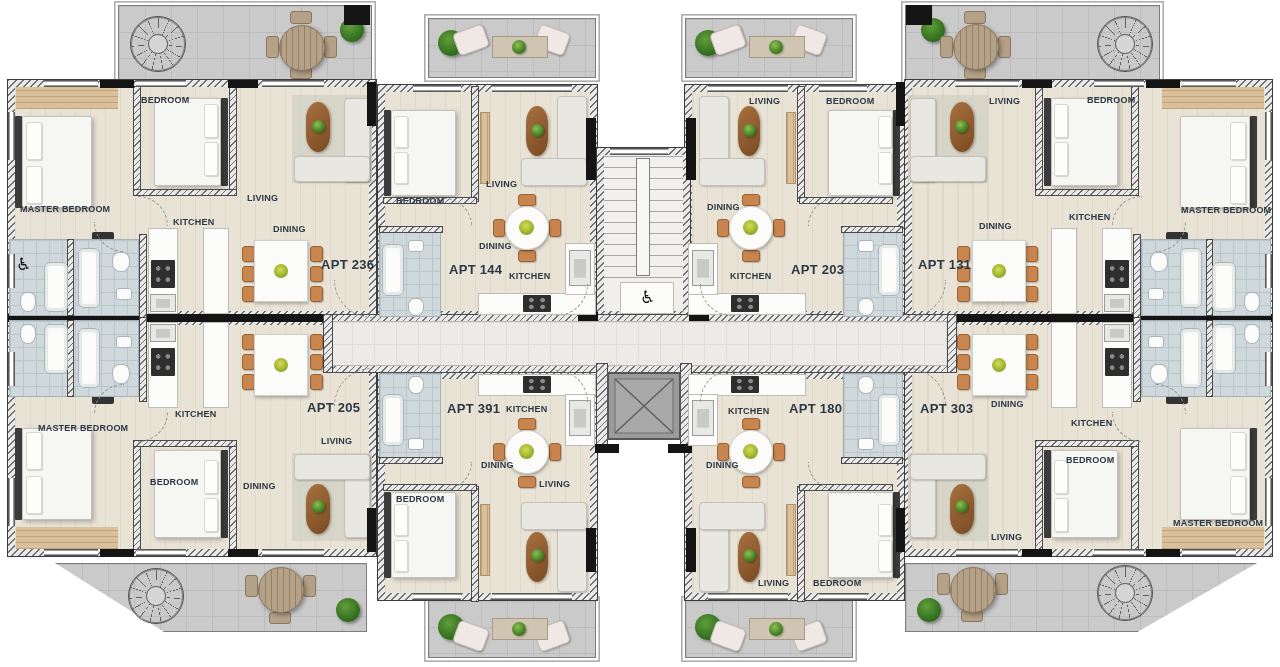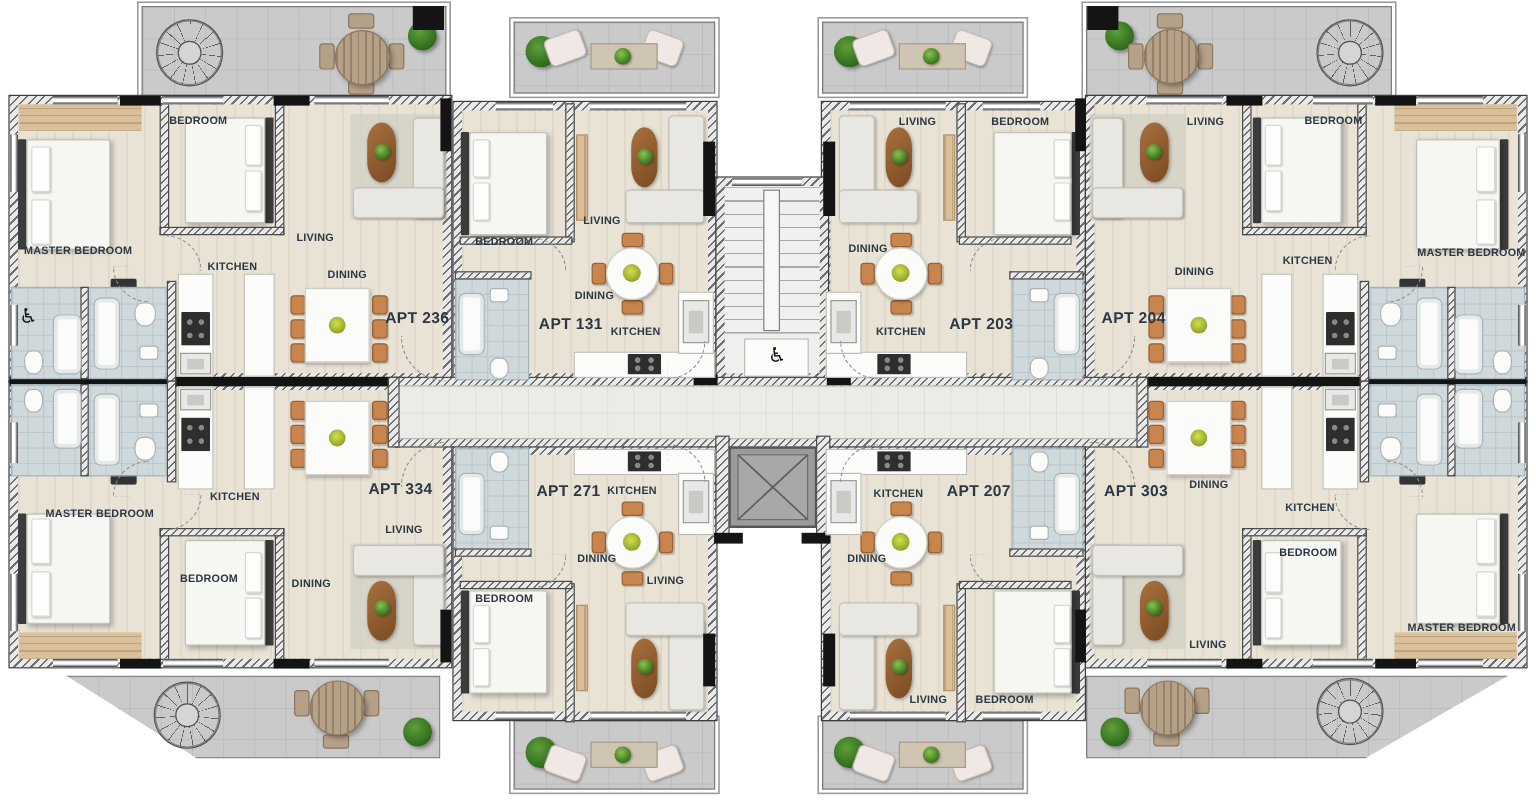--- a/index.html
+++ b/index.html
@@ -252,21 +252,21 @@
     <div class="c iw" style="left:380px;top:227px;width:62px;height:5px"></div>
     <div class="c tub" style="left:382px;top:244px;width:22px;height:52px"></div>
     <div class="c wc" style="left:408px;top:298px;width:16px;height:18px"></div>
     <div class="c bsink" style="left:408px;top:240px;width:16px;height:12px"></div>
     <div class="c arcTR" style="left:444px;top:198px;width:28px;height:28px"></div>
     <div class="c arcBR" style="left:556px;top:284px;width:32px;height:32px"></div>
     <b class="c lab" style="left:396px;top:196px">BEDROOM</b>
     <b class="c lab" style="left:486px;top:179px">LIVING</b>
     <b class="c lab" style="left:479px;top:241px">DINING</b>
     <b class="c lab" style="left:509px;top:271px">KITCHEN</b>
-    <b class="c apt" style="left:449px;top:262px">APT 131</b>
+    <b class="c apt" style="left:449px;top:262px">APT 144</b>
   </div>
 
   <div class="u">
     <div class="c sofa" style="left:699px;top:96px;width:30px;height:76px"></div>
     <div class="c sofa" style="left:699px;top:158px;width:66px;height:28px"></div>
     <div class="c ct" style="left:738px;top:106px;width:22px;height:50px"></div>
     <div class="c plant" style="left:743px;top:124px;width:13px;height:13px"></div>
     <div class="c hb" style="left:893px;top:110px;width:7px;height:86px"></div>
     <div class="c bed" style="left:828px;top:110px;width:65px;height:86px"></div>
     <div class="c pw" style="left:878px;top:116px;width:14px;height:32px"></div>
@@ -338,21 +338,21 @@
     <div class="c wc" style="left:1150px;top:252px;width:18px;height:20px"></div>
     <div class="c bsink" style="left:1148px;top:288px;width:16px;height:12px"></div>
     <div class="c arcTL" style="left:1112px;top:196px;width:30px;height:30px"></div>
     <div class="c arcBR" style="left:1156px;top:222px;width:30px;height:30px"></div>
     <div class="c arcBR" style="left:908px;top:280px;width:38px;height:38px"></div>
     <b class="c lab" style="left:989px;top:96px">LIVING</b>
     <b class="c lab" style="left:1087px;top:95px">BEDROOM</b>
     <b class="c lab" style="left:979px;top:221px">DINING</b>
     <b class="c lab" style="left:1069px;top:212px">KITCHEN</b>
     <b class="c lab" style="left:1181px;top:205px">MASTER BEDROOM</b>
-    <b class="c apt" style="left:918px;top:257px">APT 204</b>
+    <b class="c apt" style="left:918px;top:257px">APT 131</b>
   </div>
 
   <div class="u">
     <div class="c wood" style="left:16px;top:527px;width:102px;height:22px"></div>
     <div class="c iw" style="left:134px;top:441px;width:6px;height:108px"></div>
     <div class="c iw" style="left:230px;top:441px;width:6px;height:108px"></div>
     <div class="c iw" style="left:134px;top:441px;width:102px;height:5px"></div>
     <div class="c hb" style="left:15px;top:428px;width:7px;height:92px"></div>
     <div class="c bed" style="left:22px;top:428px;width:70px;height:92px"></div>
     <div class="c pw" style="left:26px;top:432px;width:16px;height:38px"></div>
@@ -388,21 +388,21 @@
     <div class="c wc" style="left:112px;top:364px;width:18px;height:20px"></div>
     <div class="c bsink" style="left:116px;top:336px;width:16px;height:12px"></div>
     <div class="c arcBR" style="left:138px;top:412px;width:30px;height:30px"></div>
     <div class="c arcTL" style="left:94px;top:384px;width:30px;height:30px"></div>
     <div class="c arcTL" style="left:334px;top:368px;width:38px;height:38px"></div>
     <b class="c lab" style="left:38px;top:423px">MASTER BEDROOM</b>
     <b class="c lab" style="left:150px;top:477px">BEDROOM</b>
     <b class="c lab" style="left:175px;top:409px">KITCHEN</b>
     <b class="c lab" style="left:243px;top:481px">DINING</b>
     <b class="c lab" style="left:321px;top:436px">LIVING</b>
-    <b class="c apt" style="left:307px;top:400px">APT 334</b>
+    <b class="c apt" style="left:307px;top:400px">APT 205</b>
   </div>
 
   <div class="u">
     <div class="c hb" style="left:384px;top:492px;width:7px;height:86px"></div>
     <div class="c bed" style="left:391px;top:492px;width:65px;height:86px"></div>
     <div class="c pw" style="left:394px;top:504px;width:14px;height:32px"></div>
     <div class="c pw" style="left:394px;top:540px;width:14px;height:32px"></div>
     <div class="c woodv" style="left:480px;top:504px;width:10px;height:72px"></div>
     <div class="c iw" style="left:472px;top:487px;width:6px;height:114px"></div>
     <div class="c iw" style="left:384px;top:485px;width:92px;height:5px"></div>
@@ -424,21 +424,21 @@
     <div class="c iw" style="left:380px;top:458px;width:62px;height:5px"></div>
     <div class="c tub" style="left:382px;top:394px;width:22px;height:52px"></div>
     <div class="c wc" style="left:408px;top:376px;width:16px;height:18px"></div>
     <div class="c bsink" style="left:408px;top:438px;width:16px;height:12px"></div>
     <div class="c arcBR" style="left:444px;top:462px;width:28px;height:28px"></div>
     <div class="c arcTR" style="left:556px;top:370px;width:32px;height:32px"></div>
     <b class="c lab" style="left:396px;top:494px">BEDROOM</b>
     <b class="c lab" style="left:481px;top:460px">DINING</b>
     <b class="c lab" style="left:506px;top:404px">KITCHEN</b>
     <b class="c lab" style="left:539px;top:479px">LIVING</b>
-    <b class="c apt" style="left:447px;top:401px">APT 271</b>
+    <b class="c apt" style="left:447px;top:401px">APT 391</b>
   </div>
 
   <div class="u">
     <div class="c sofa" style="left:699px;top:516px;width:30px;height:76px"></div>
     <div class="c sofa" style="left:699px;top:502px;width:66px;height:28px"></div>
     <div class="c ct" style="left:738px;top:532px;width:22px;height:50px"></div>
     <div class="c plant" style="left:743px;top:549px;width:13px;height:13px"></div>
     <div class="c hb" style="left:893px;top:492px;width:7px;height:86px"></div>
     <div class="c bed" style="left:828px;top:492px;width:65px;height:86px"></div>
     <div class="c pw" style="left:878px;top:504px;width:14px;height:32px"></div>
@@ -460,21 +460,21 @@
     <div class="c iw" style="left:842px;top:458px;width:60px;height:5px"></div>
     <div class="c tub" style="left:878px;top:394px;width:22px;height:52px"></div>
     <div class="c wc" style="left:858px;top:376px;width:16px;height:18px"></div>
     <div class="c bsink" style="left:858px;top:438px;width:16px;height:12px"></div>
     <div class="c arcBL" style="left:808px;top:462px;width:28px;height:28px"></div>
     <div class="c arcTL" style="left:700px;top:370px;width:32px;height:32px"></div>
     <b class="c lab" style="left:728px;top:406px">KITCHEN</b>
     <b class="c lab" style="left:706px;top:460px">DINING</b>
     <b class="c lab" style="left:758px;top:578px">LIVING</b>
     <b class="c lab" style="left:813px;top:578px">BEDROOM</b>
-    <b class="c apt" style="left:789px;top:401px">APT 207</b>
+    <b class="c apt" style="left:789px;top:401px">APT 180</b>
   </div>
 
   <div class="u">
     <div class="c wood" style="left:1162px;top:527px;width:102px;height:22px"></div>
     <div class="c iw" style="left:1132px;top:441px;width:6px;height:108px"></div>
     <div class="c iw" style="left:1036px;top:441px;width:6px;height:108px"></div>
     <div class="c iw" style="left:1036px;top:441px;width:102px;height:5px"></div>
     <div class="c hb" style="left:1250px;top:428px;width:7px;height:92px"></div>
     <div class="c bed" style="left:1180px;top:428px;width:70px;height:92px"></div>
     <div class="c pw" style="left:1230px;top:432px;width:16px;height:38px"></div>

